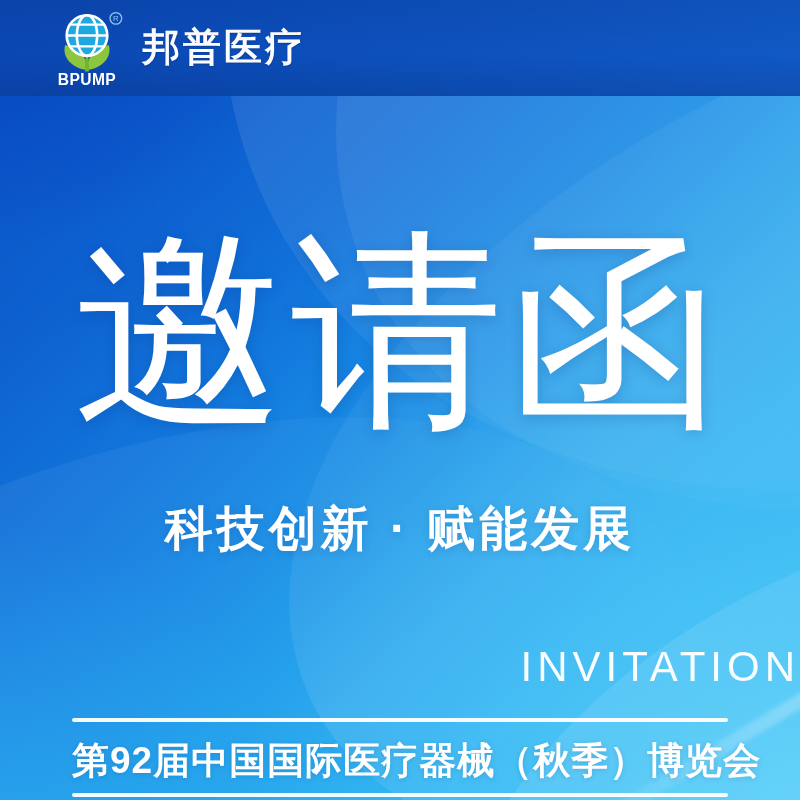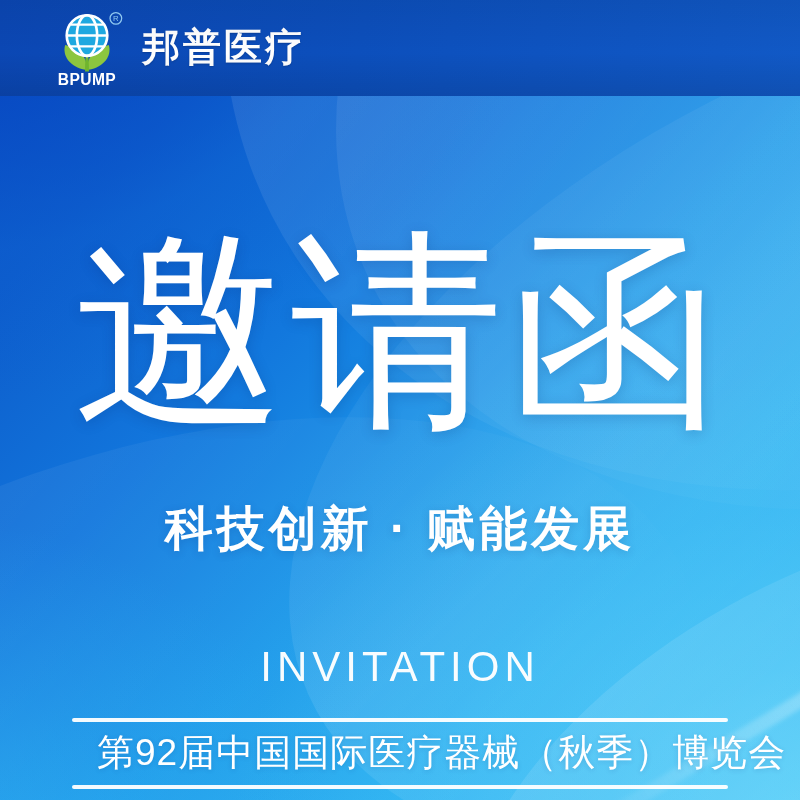--- a/index.html
+++ b/index.html
@@ -183,21 +183,21 @@
     line-height:1;
     z-index:5;
     text-shadow:0 2px 8px rgba(4,40,110,.18);
     white-space:nowrap;
   }
 
   .invitation-en{
     position:absolute;
     left:0;right:0;
     top:646px;
-    text-align:center;
+    text-align:right;
     color:#ffffff;
     font-size:42px;
     font-weight:300;
     letter-spacing:5px;
     line-height:1;
     z-index:5;
     opacity:.97;
     white-space:nowrap;
   }
 
@@ -209,28 +209,27 @@
     z-index:5;
   }
   .rule{
     height:4px;
     background:rgba(255,255,255,.95);
     border-radius:2px;
   }
   .event-text{
     color:#ffffff;
     font-size:37px;
-    font-weight:400;
+    font-weight:700;
     letter-spacing:1px;
     line-height:1;
     text-align:center;
-    padding:12px 0 14px;
+    padding:20px 0 14px;
     white-space:nowrap;
     text-shadow:0 1px 5px rgba(4,40,110,.16);
-    margin-left:25px;
   }
 </style>
 </head>
 <body>
 
 <div class="poster">
 
   <div class="bg-base"></div>
   <div class="bg-dark-pool"></div>
   <div class="bg-light-pool"></div>

